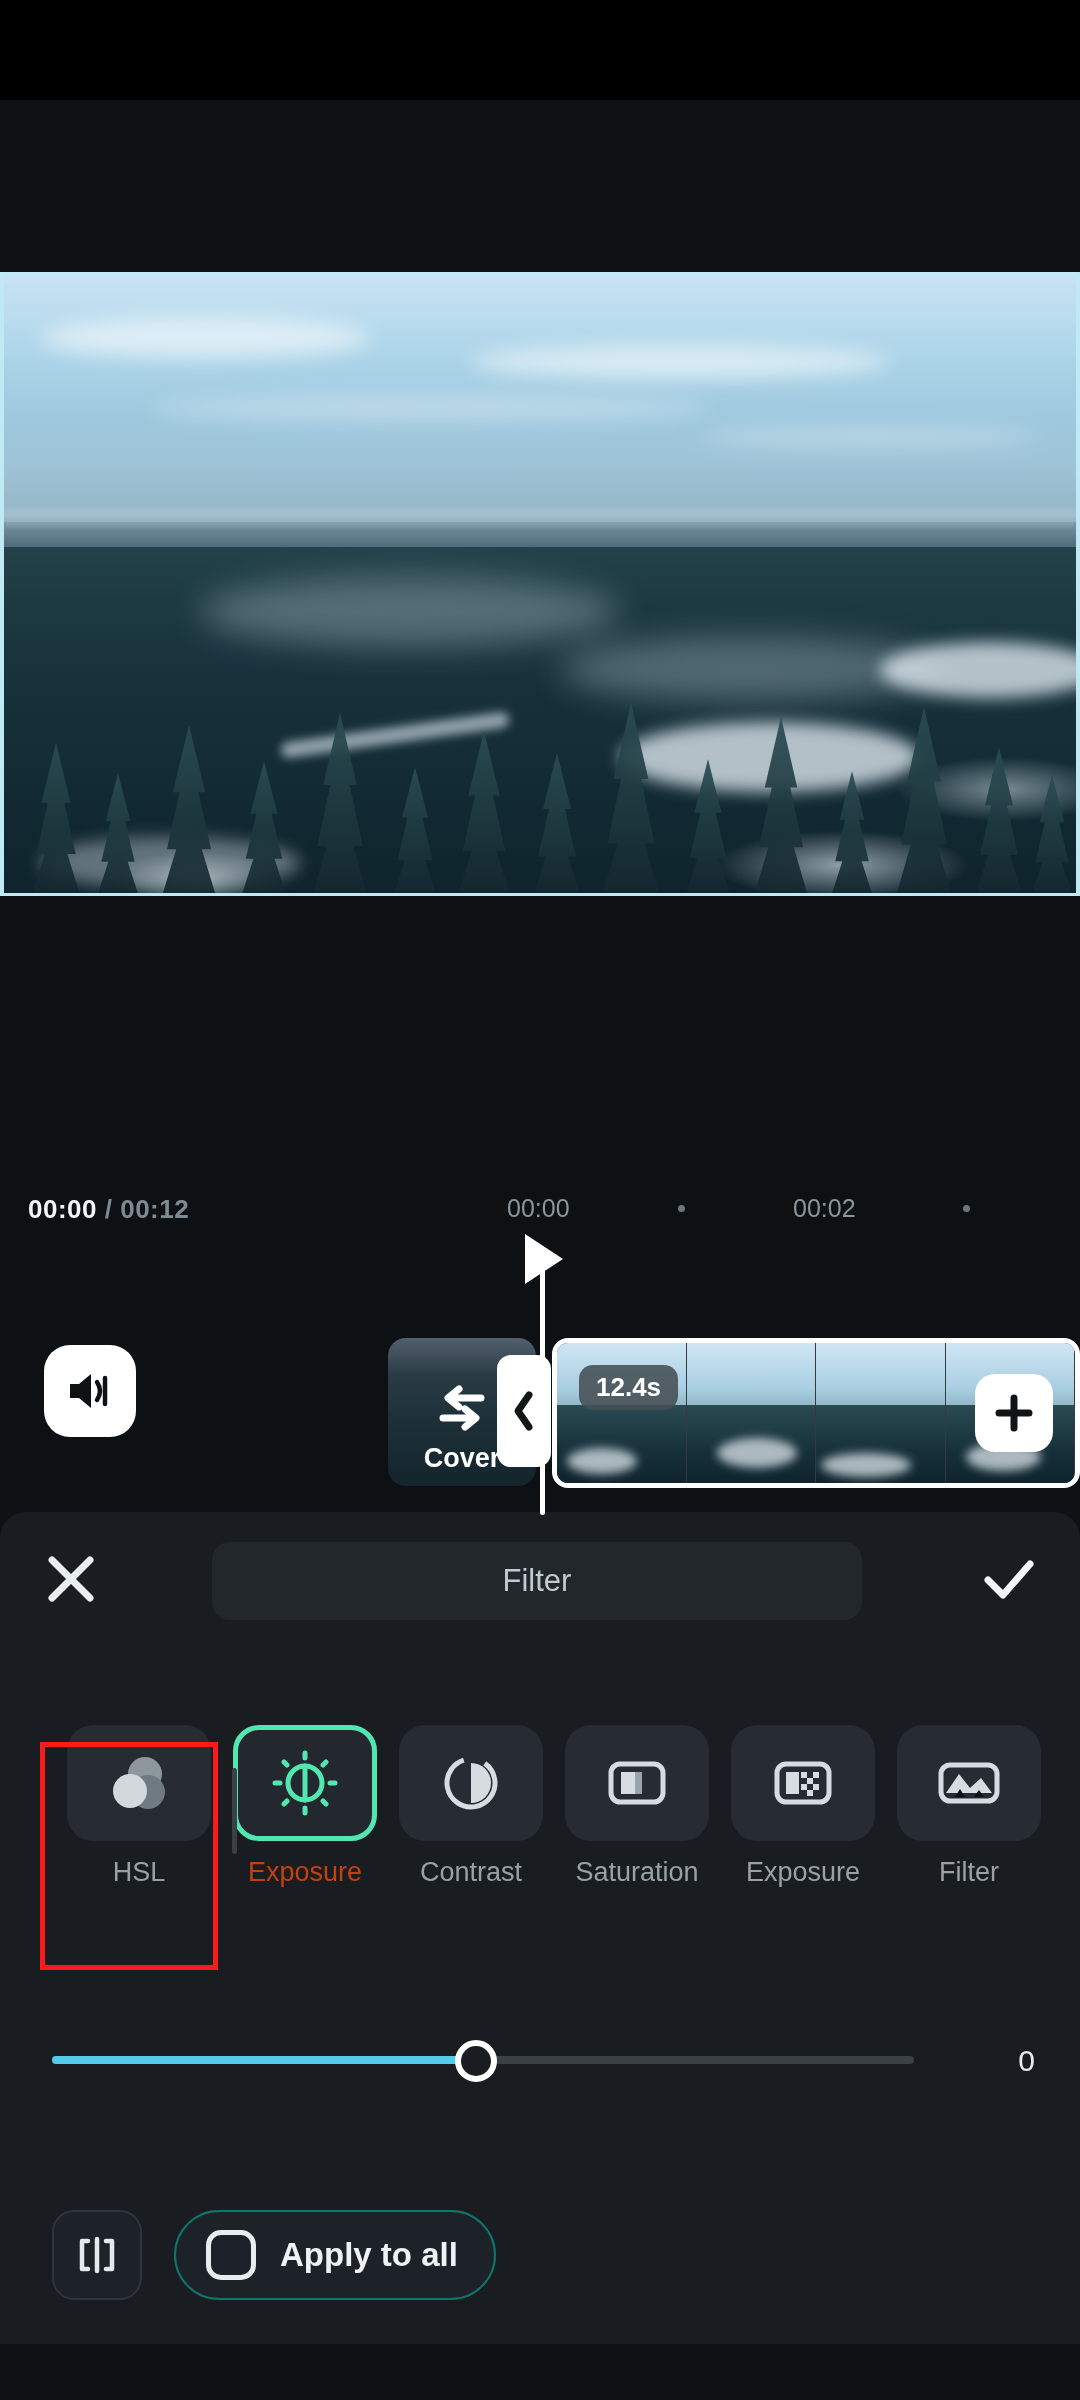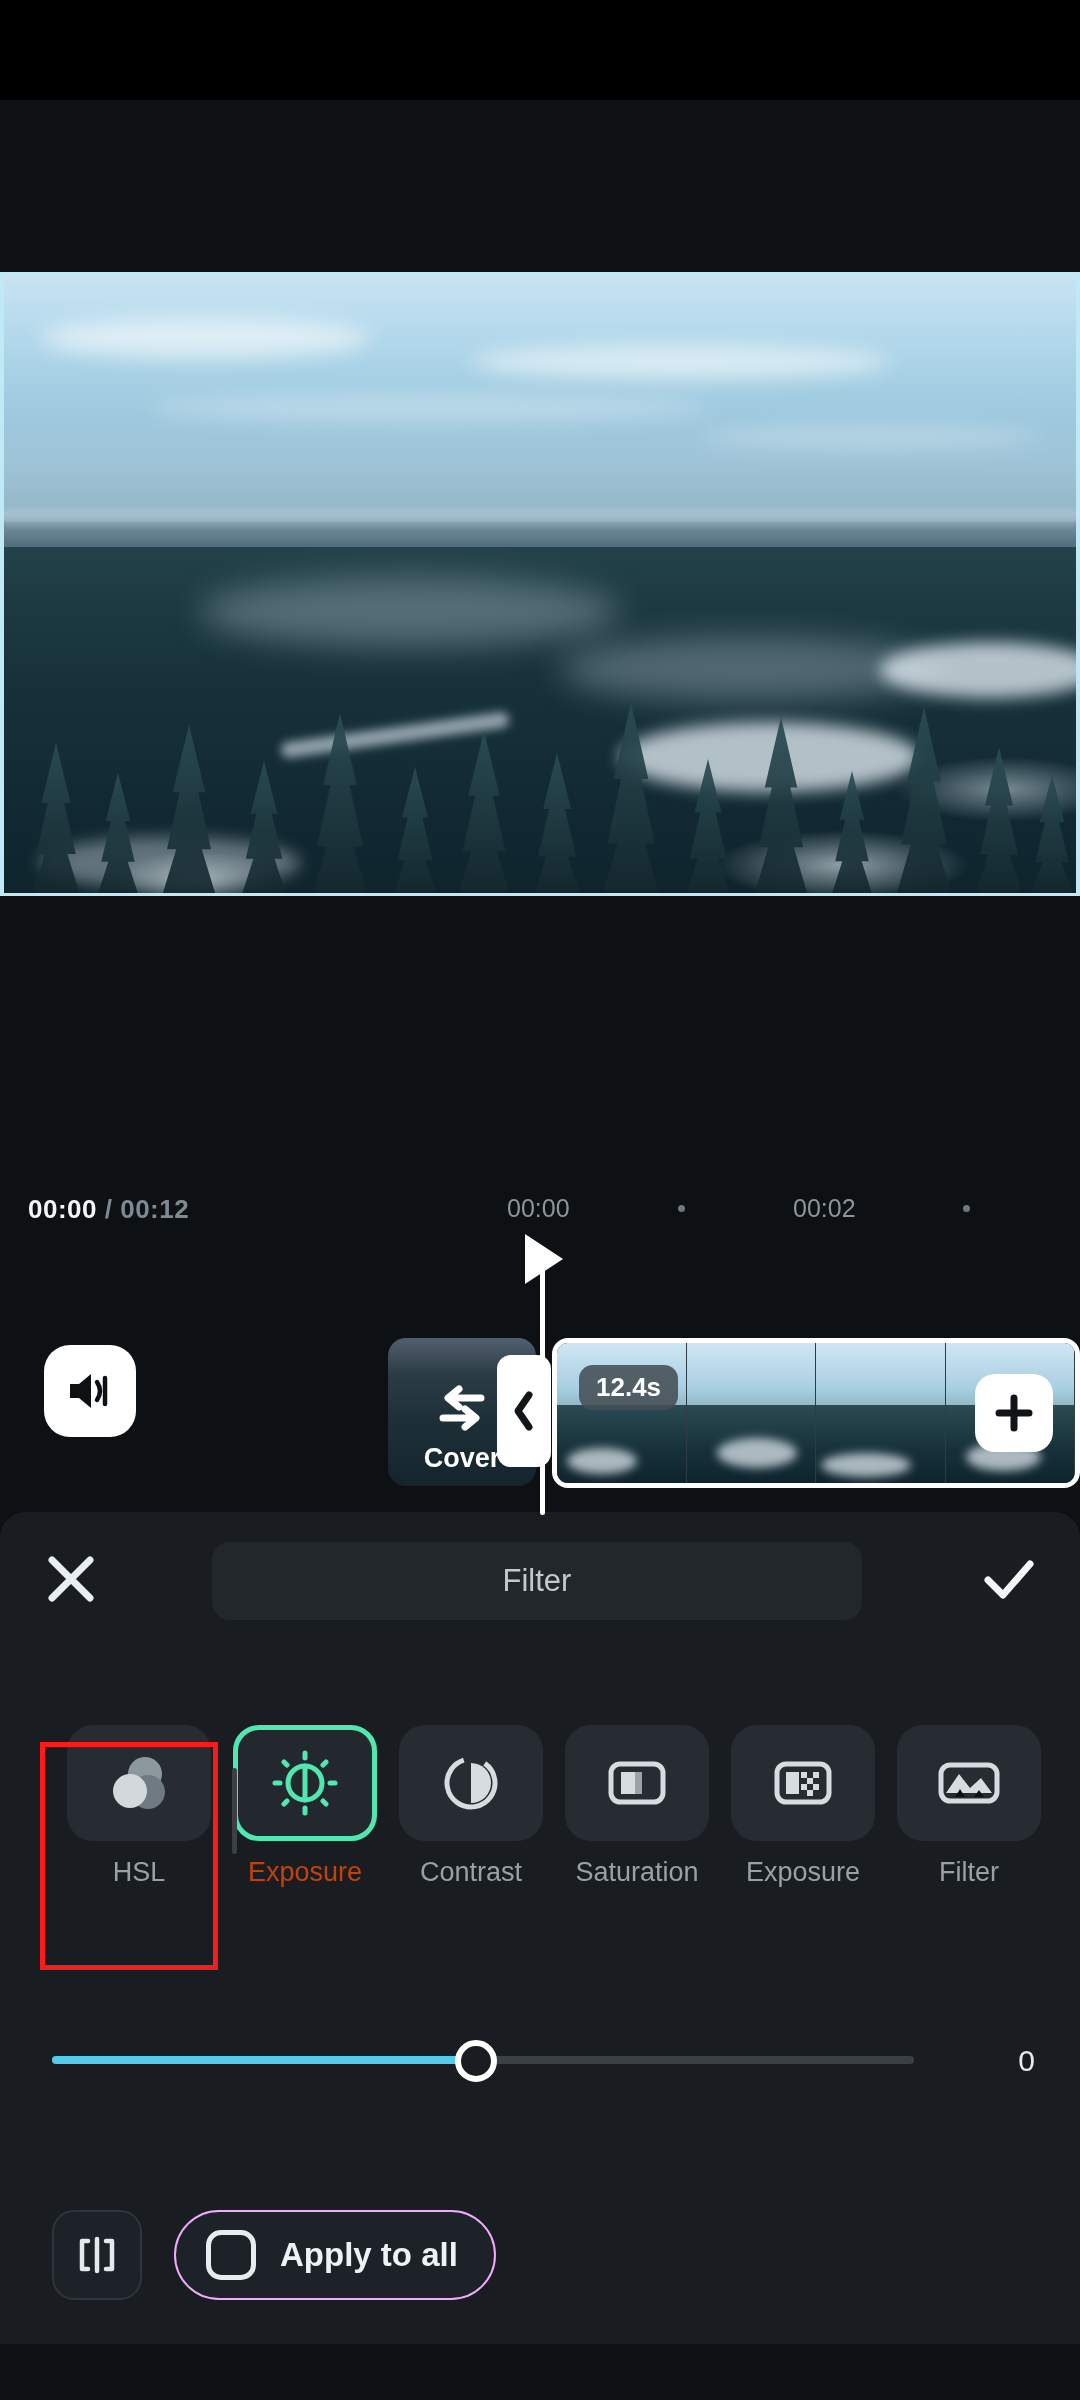--- a/index.html
+++ b/index.html
@@ -175,21 +175,21 @@
 
   
   .bottom-row { position:absolute; left:0; top:2200px; width:1080px; height:110px; display:flex; align-items:center; }
   .reset-btn {
     margin-left:52px; width:90px; height:90px; border-radius:22px;
     border:2px solid #2f353b; background:#1d2228;
     display:flex; align-items:center; justify-content:center;
   }
   .apply-all {
     margin-left:32px; height:90px; padding:0 36px 0 30px; border-radius:45px;
-    border:2px solid #f0abfc; background:#1d2228;
+    border:2px solid #0f766e; background:#1d2228;
     display:flex; align-items:center; gap:24px;
   }
   .apply-all .cb { width:50px; height:50px; border-radius:15px; border:5px solid #e7ecef; }
   .apply-all .txt { font-size:33px; font-weight:700; color:#eef2f4; }
   .navbar { position:absolute; left:0; bottom:0; width:1080px; height:56px; background:#0d1114; }
 </style>
 </head>
 <body>
 
 <div id="screen">

